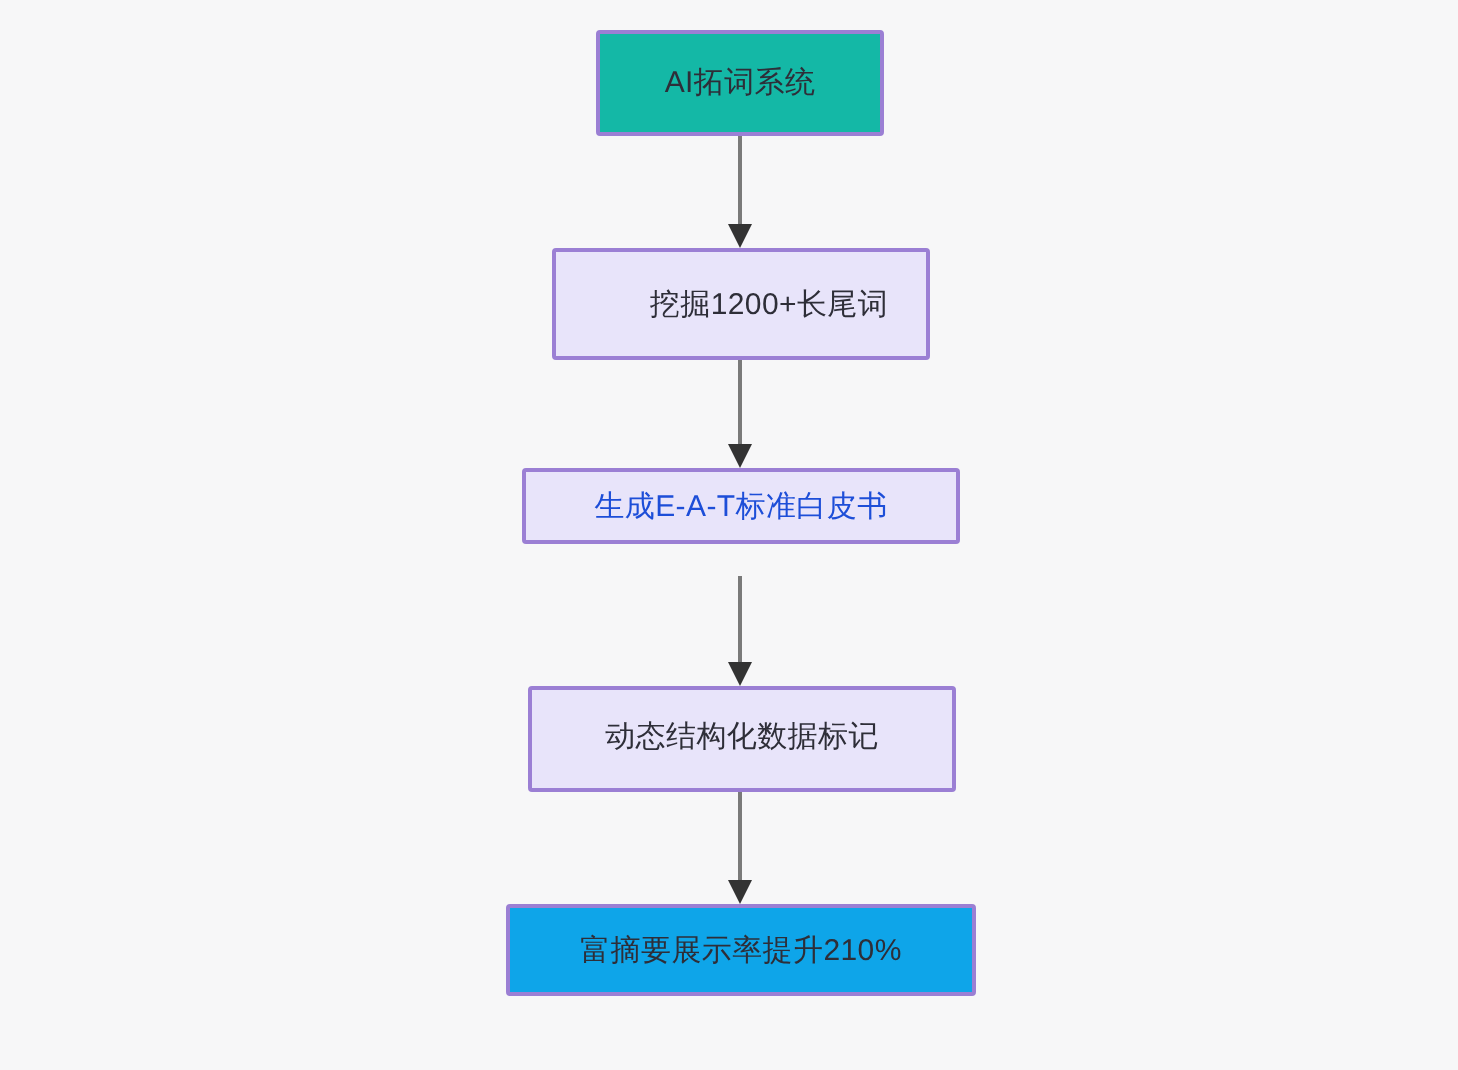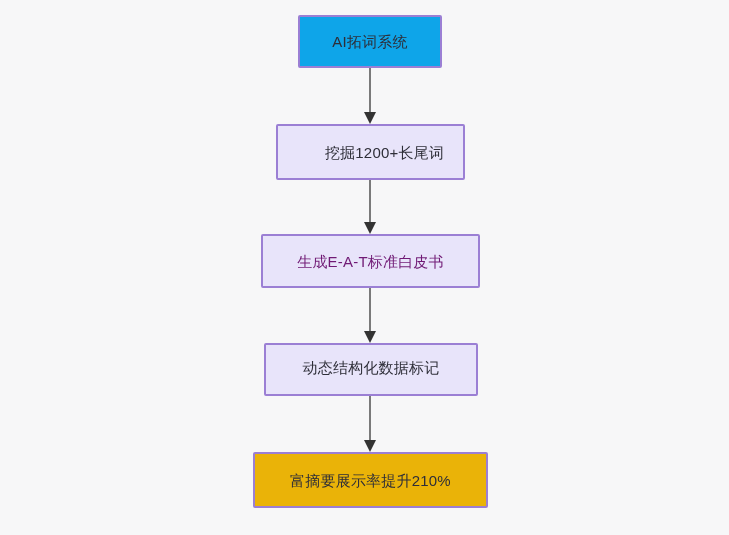--- a/index.html
+++ b/index.html
@@ -71,29 +71,29 @@
       <polygon points="370,343 364,331 376,331" fill="#333333"></polygon>
     </svg>
   </div>
   <div class="connector">
     <svg width="729" height="535" viewBox="0 0 729 535" aria-hidden="true">
       <line x1="370" y1="396" x2="370" y2="443" stroke="#7a7a7a" stroke-width="2"></line>
       <polygon points="370,452 364,440 376,440" fill="#333333"></polygon>
     </svg>
   </div>
 
-  <div class="node" id="node-1" style="left: 298px; top: 15px; width: 144px; height: 53px; background: #0ea5e9; border-color: rgb(155, 127, 212); color: rgb(46, 46, 56);">
+  <div class="node" id="node-1" style="left: 298px; top: 15px; width: 144px; height: 53px; background: #14b8a6; border-color: rgb(155, 127, 212); color: rgb(46, 46, 56);">
     <span class="node-label">AI拓词系统</span>
   </div>
   <div class="node" id="node-2" style="left: 276px; top: 124px; width: 189px; height: 56px; background: rgb(232, 228, 250); border-color: rgb(155, 127, 212); color: rgb(46, 46, 56); padding-left: 28px;">
     <span class="node-label">挖掘1200+长尾词</span>
   </div>
-  <div class="node" id="node-3" style="left: 261px; top: 234px; width: 219px; height: 54px; background: rgb(232, 228, 250); border-color: rgb(155, 127, 212); color: #701a75;">
+  <div class="node" id="node-3" style="left: 261px; top: 234px; width: 219px; height: 38px; background: rgb(232, 228, 250); border-color: rgb(155, 127, 212); color: #1d4ed8;">
     <span class="node-label">生成E-A-T标准白皮书</span>
   </div>
   <div class="node" id="node-4" style="left: 264px; top: 343px; width: 214px; height: 53px; background: rgb(232, 228, 250); border-color: rgb(155, 127, 212); color: rgb(46, 46, 56); font-family: Liberation Mono, monospace;">
     <span class="node-label">动态结构化数据标记</span>
   </div>
-  <div class="node" id="node-5" style="left: 253px; top: 452px; width: 235px; height: 56px; background: #eab308; border-color: rgb(155, 127, 212); color: rgb(46, 46, 56);">
+  <div class="node" id="node-5" style="left: 253px; top: 452px; width: 235px; height: 46px; background: #0ea5e9; border-color: rgb(155, 127, 212); color: rgb(46, 46, 56);">
     <span class="node-label">富摘要展示率提升210%</span>
   </div>
 
 </div>
 
 </body></html>

